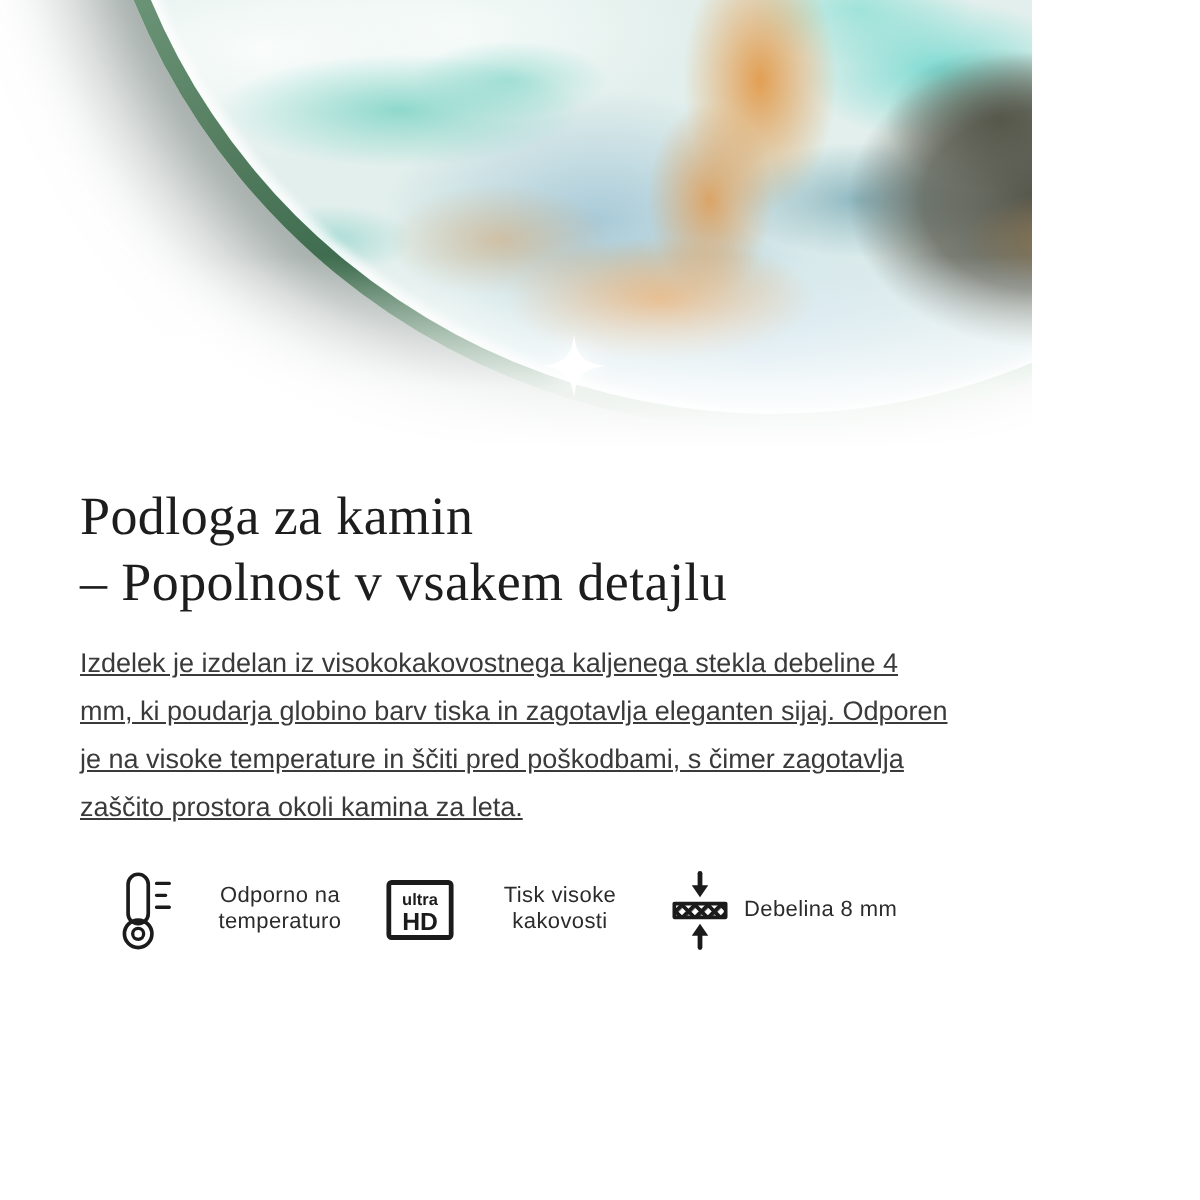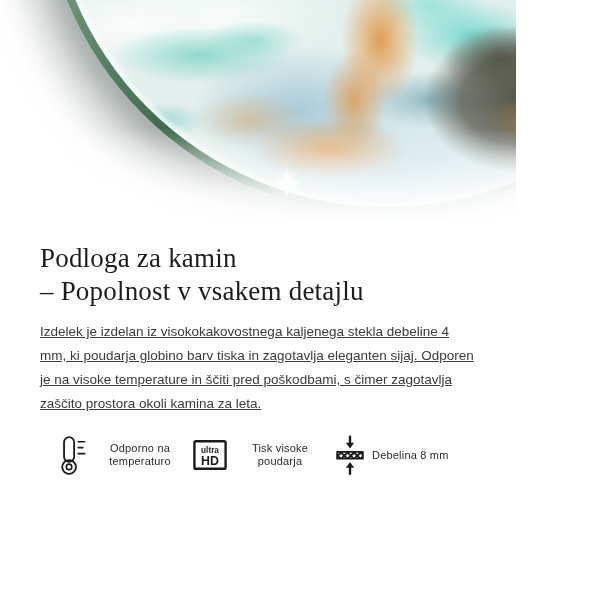--- a/index.html
+++ b/index.html
@@ -109,21 +109,21 @@
       </div>
 
       <div class="feature">
         <div class="ic">
           <svg width="44" height="44" viewBox="0 0 48 48">
             <rect x="7" y="9" width="34" height="30" rx="1.5" stroke-width="2.6"></rect>
             <text x="24" y="21.5" font-size="9" font-weight="700" text-anchor="middle">ultra</text>
             <text x="24" y="35" font-size="13.5" font-weight="800" text-anchor="middle">HD</text>
           </svg>
         </div>
-        <div class="lbl">Tisk visoke poudarja</div>
+        <div class="lbl">Tisk visoke kakovosti</div>
       </div>
 
 
 
 
       <div class="feature">
         <div class="ic">
           <svg width="44" height="44" viewBox="0 0 48 48">
             <defs>
               <pattern id="hatch-4mm" width="5" height="5" patternUnits="userSpaceOnUse" patternTransform="rotate(45)">

